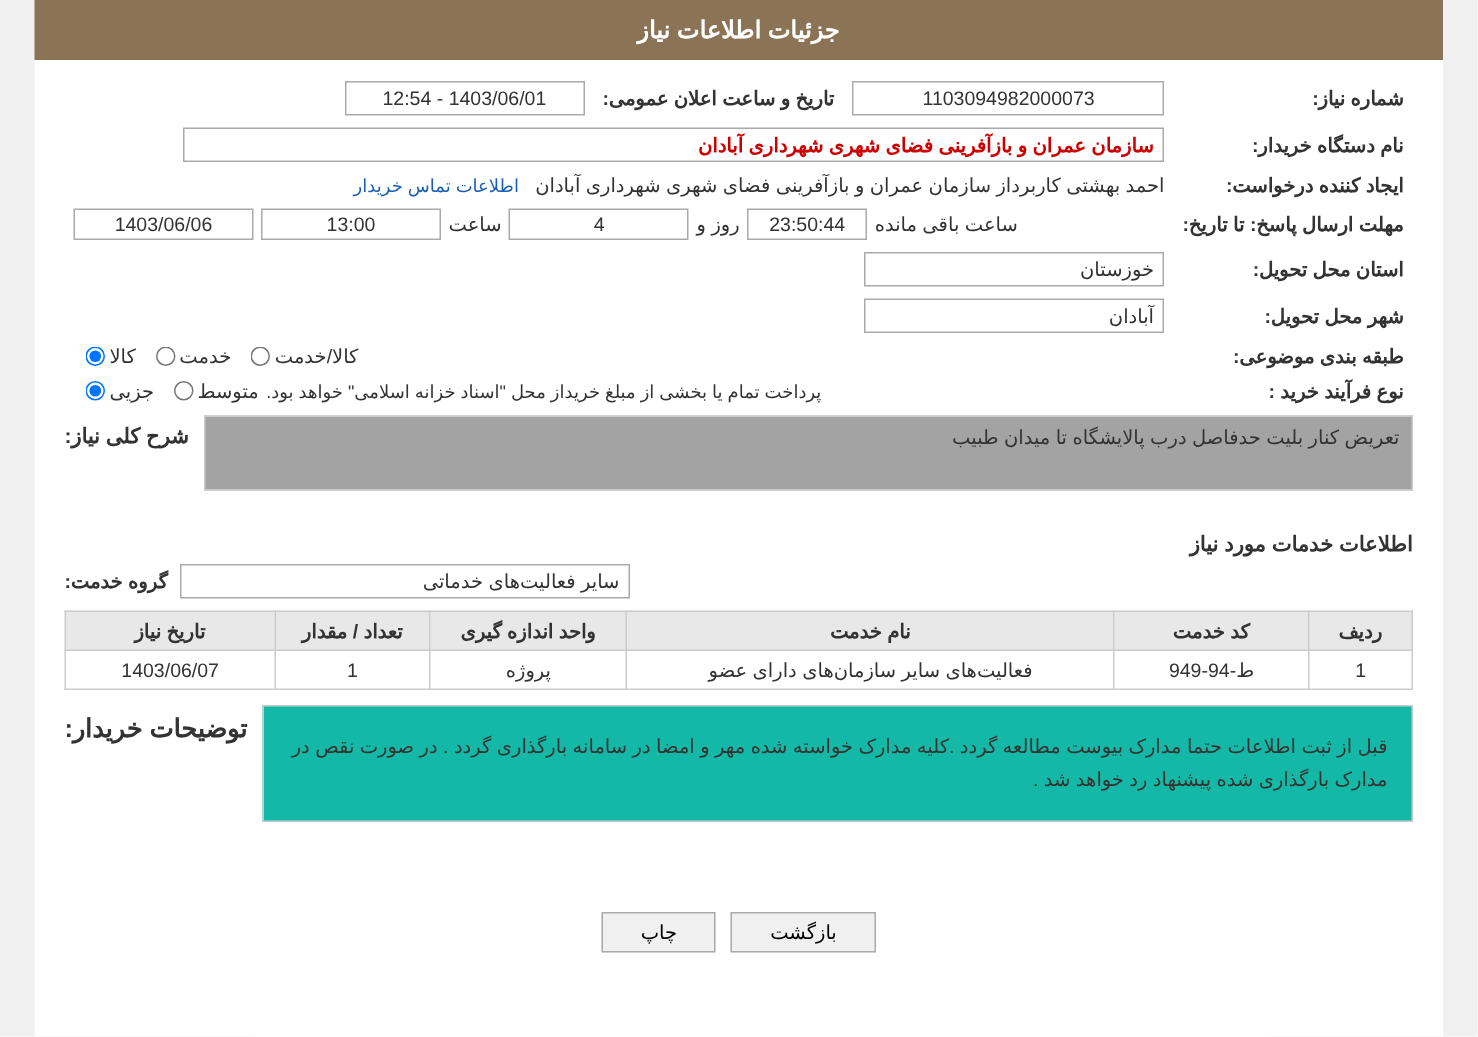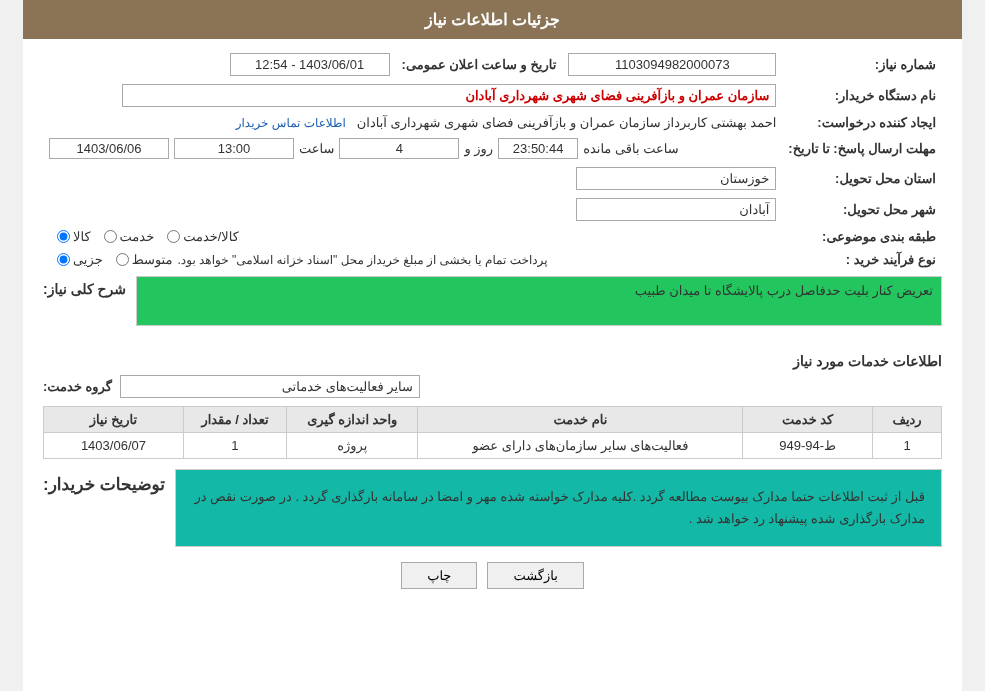--- a/index.html
+++ b/index.html
@@ -66,21 +66,21 @@
     }
     .section-title {
       font-weight: bold;
       font-size: 14px;
       color: #333;
       margin: 27px 0 6px 0;
       text-align: right;
     }
     .description-box {
       border: 1px solid #ccc;
-      background: #22c55e;
+      background: #a3a3a3;
       padding: 6px 8px;
       min-height: 50px;
       text-align: right;
       width: 100%;
       font-size: 13px;
       margin-left: 27px;
     }
     .services-table {
       width: 100%;
       border-collapse: collapse;
@@ -116,20 +116,21 @@
       gap: 10px;
       margin-top: 15px;
     }
     .btn {
       padding: 5px 25px;
       border: 1px solid #aaa;
       background: #f0f0f0;
       cursor: pointer;
       font-size: 13px;
       font-family: Tahoma, Arial, sans-serif;
+      margin-top: 45px;
     }
     .btn-print {
       background: #f0f0f0;
     }
     .btn-back {
       background: #f0f0f0;
     }
     .radio-label {
       display: inline-flex;
       align-items: center;

